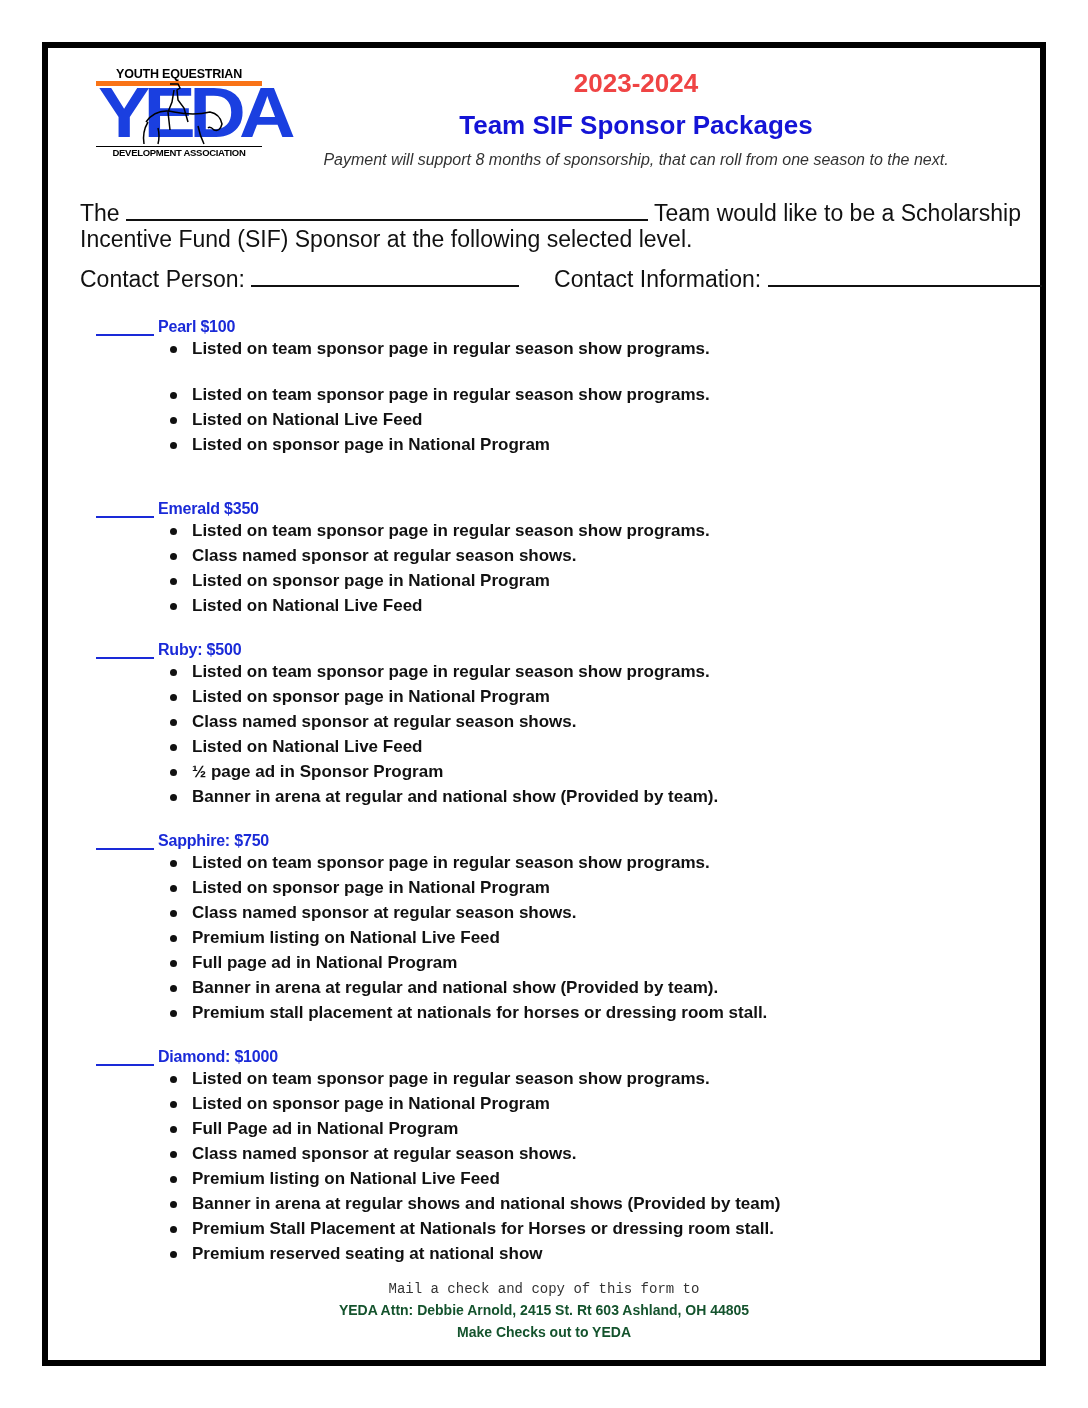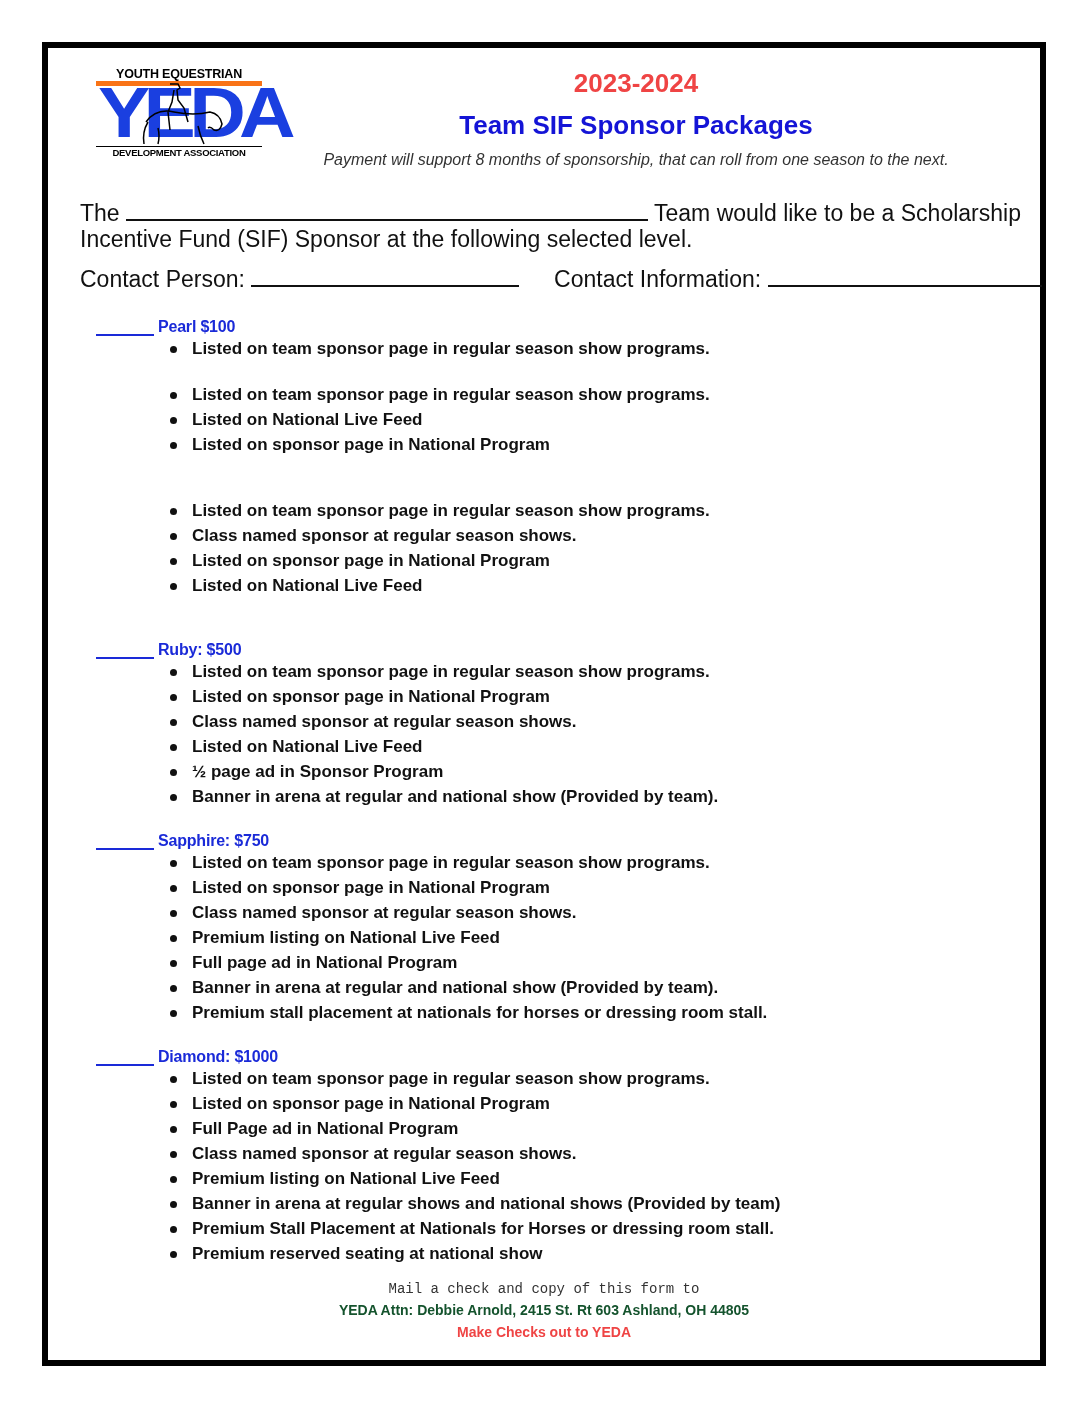--- a/index.html
+++ b/index.html
@@ -37,21 +37,21 @@
   .pkg-title { font-size: 16px; font-weight: bold; color: #1a2ad8; letter-spacing: -0.2px; }
   .pkg ul { list-style: none; margin: 0; padding: 0; font-weight: bold; }
   .pkg li { position: relative; padding-left: 96px; font-size: 17px; height: 25px; line-height: 25px;
             color: #111; white-space: nowrap; }
   .pkg li .bullet { position: absolute; left: 74px; top: 10px; width: 7px; height: 7px;
                     border-radius: 50%; background: #111; }
   
   .footer { position: absolute; left: 300px; width: 488px; text-align: center; font-size: 14px; }
   .f1 { top: 1281px; color: #333; font-family: Liberation Mono, monospace; }
   .f2 { top: 1302px; color: #14532d; font-weight: bold; }
-  .f3 { top: 1324px; color: #ef4444; font-weight: bold; }
+  .f3 { top: 1324px; color: #14532d; font-weight: bold; }
 </style>
 </head>
 <body>
 
 <div class="frame"></div>
 
 <div class="logo">
   <div class="top-line">YOUTH EQUESTRIAN</div>
   <div class="big">YEDA</div>
   <svg class="rider" width="90" height="64" viewBox="0 0 90 64">
@@ -91,20 +91,24 @@
 
 <div class="pkg" style="top:382px;">
   <ul>
     <li><span class="bullet"></span><span>Listed on team sponsor page in regular season show programs.</span></li>
     <li><span class="bullet"></span><span>Listed on National Live Feed</span></li>
     <li><span class="bullet"></span><span>Listed on sponsor page in National Program</span></li>
   </ul>
 </div>
 
 <div class="pkg" style="top:498px;">
+  <div class="pkg-head">
+    <span class="pkg-blank"></span>
+    <span class="pkg-title">Emerald $350</span>
+  </div>
   <ul>
     <li><span class="bullet"></span><span>Listed on team sponsor page in regular season show programs.</span></li>
     <li><span class="bullet"></span><span>Class named sponsor at regular season shows.</span></li>
     <li><span class="bullet"></span><span>Listed on sponsor page in National Program</span></li>
     <li><span class="bullet"></span><span>Listed on National Live Feed</span></li>
   </ul>
 </div>
 
 <div class="pkg" style="top:639px;">
   <div class="pkg-head">

